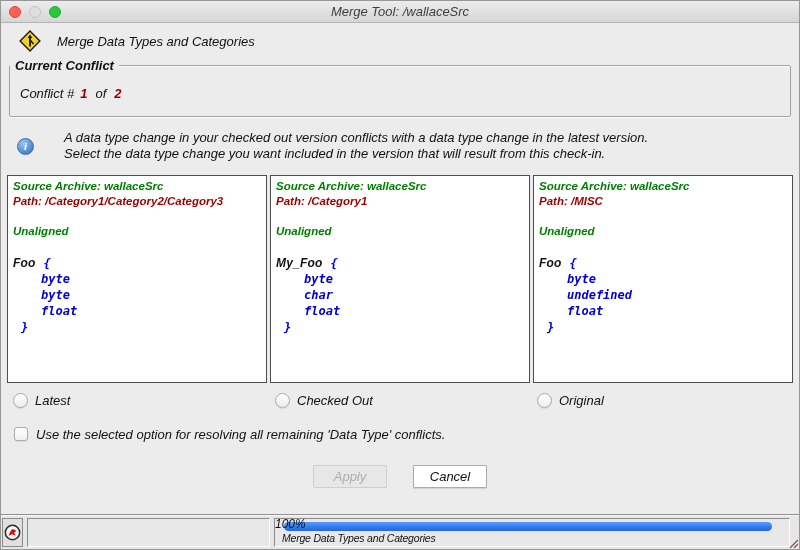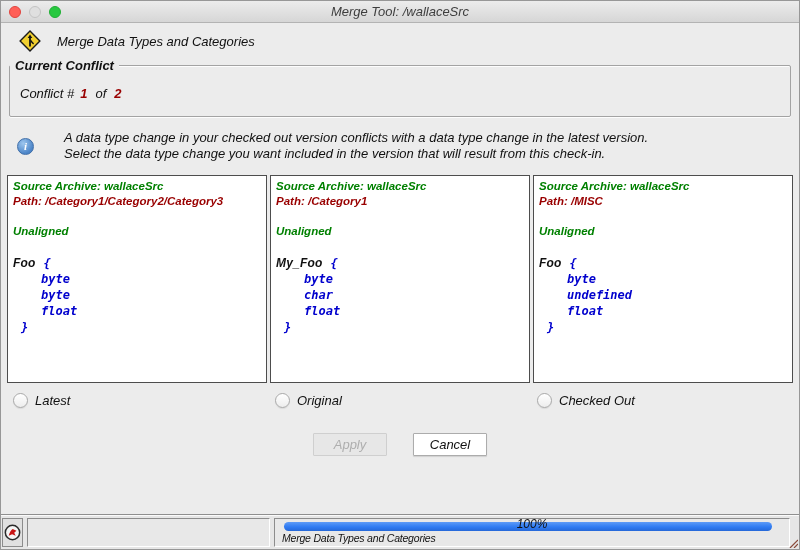--- a/index.html
+++ b/index.html
@@ -171,21 +171,21 @@
   }
   .status-empty{ flex:0 0 243px; }
   .progress-panel{ flex:1 1 auto; position:relative; padding:3px 7px 0 7px; }
   .progress-bar{
     height:9px; border-radius:5px;
     background:linear-gradient(#5d9bf7,var(--progress-blue) 55%, #2568d8);
     width:calc(100% - 12px); margin-left:2px;
   }
   .progress-pct{
     position:absolute; top:-2px; left:0; right:0;
-    text-align:center; font-size:12px; color:#111;
+    text-align:left; font-size:12px; color:#111;
   }
   .progress-label{
     font-size:10.5px; color:#111; margin-top:1px; letter-spacing:-.2px;
   }
   .resize-grip{ position:absolute; right:1px; bottom:1px; width:10px; height:10px; }
 </style>
 </head>
 <body>
 
 <div class="window">
@@ -266,28 +266,32 @@
 
   </div>
 
   <div class="radio-row">
     <div class="radio-opt">
       <div class="radio-circle"></div>
       <div class="radio-label">Latest</div>
     </div>
     <div class="radio-opt">
       <div class="radio-circle"></div>
-      <div class="radio-label">Original</div>
+      <div class="radio-label">Checked Out</div>
     </div>
     <div class="radio-opt">
       <div class="radio-circle"></div>
-      <div class="radio-label">Checked Out</div>
-    </div>
-  </div>
-
+      <div class="radio-label">Original</div>
+    </div>
+  </div>
+
+  <div class="check-row">
+    <div class="checkbox"></div>
+    <div class="check-label">Use the selected option for resolving all remaining 'Data Type' conflicts.</div>
+  </div>
 
   <div class="button-row">
     <div class="btn disabled">Apply</div>
     <div class="btn normal">Cancel</div>
   </div>
 
   <div class="spacer"></div>
 
   <div class="status-divider"></div>
   <div class="statusbar">

